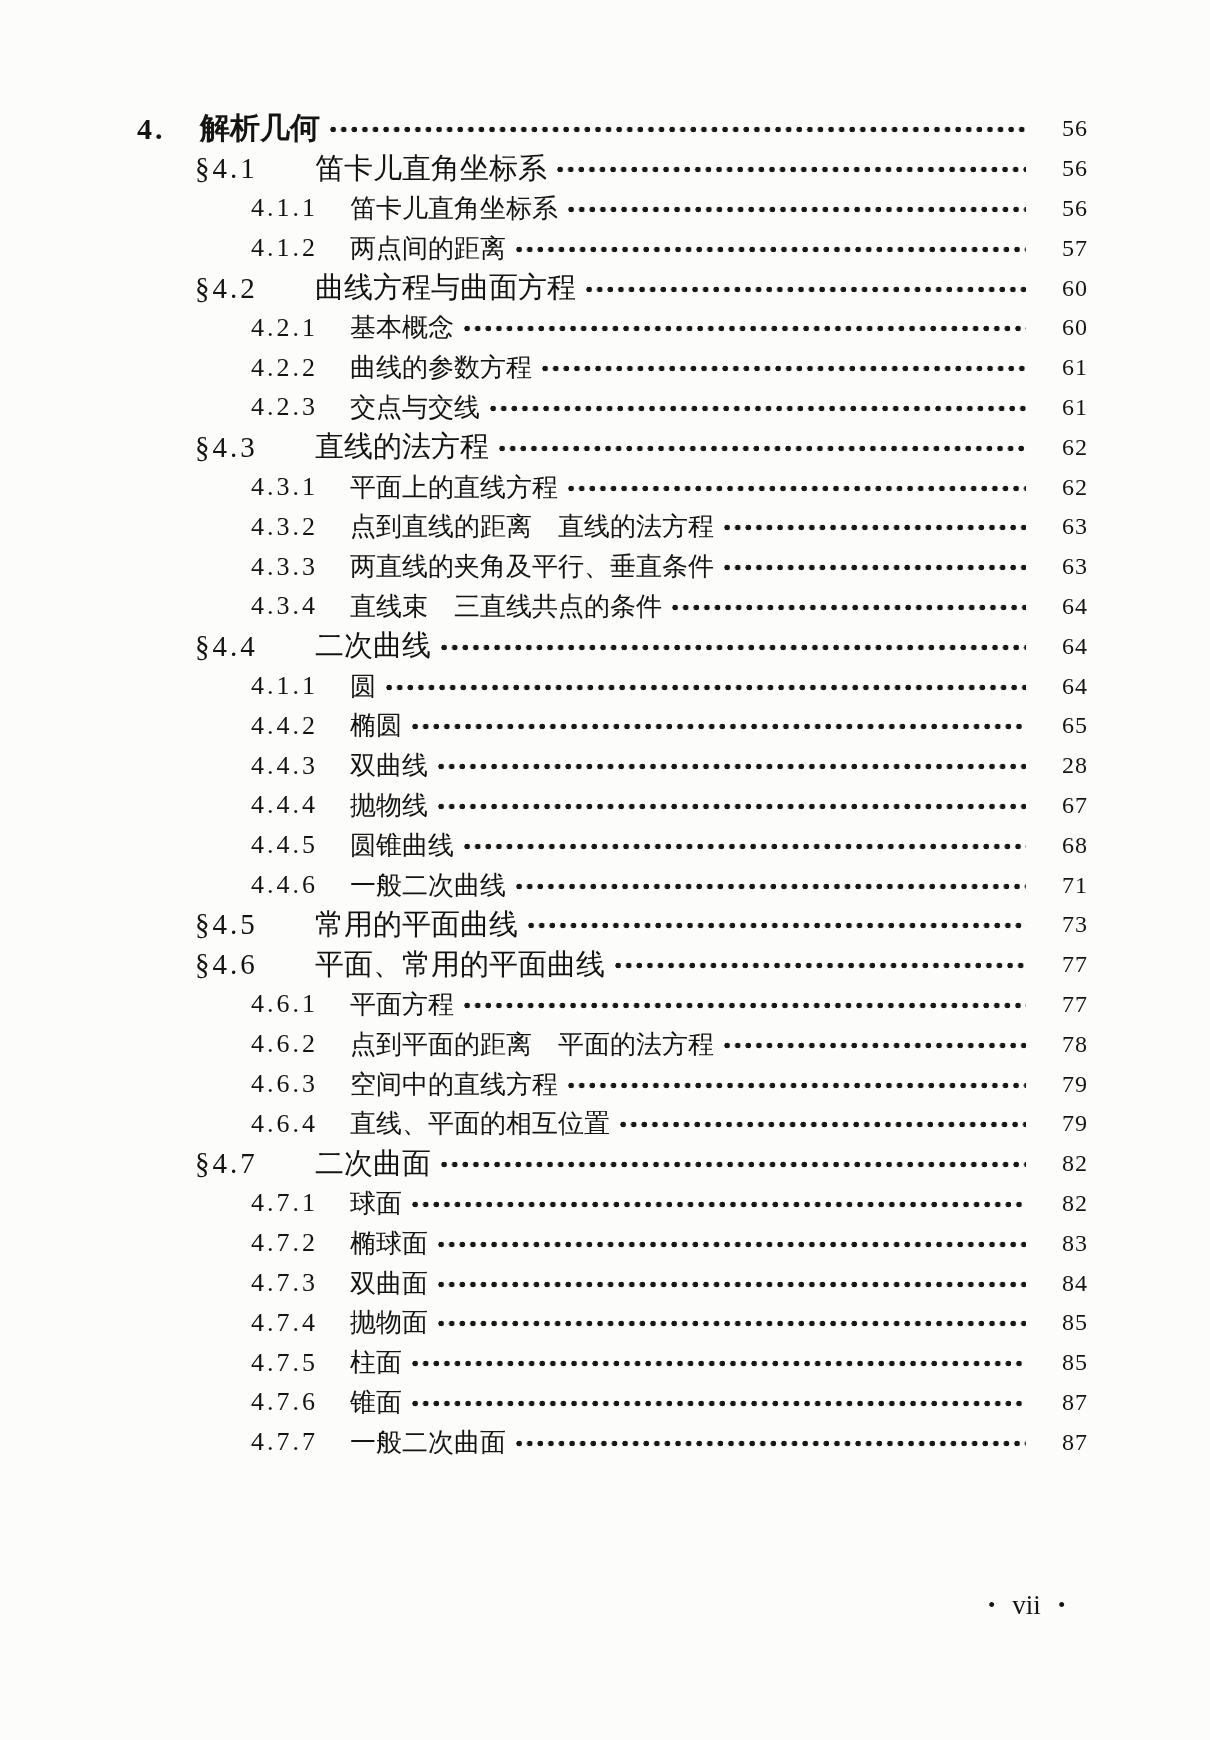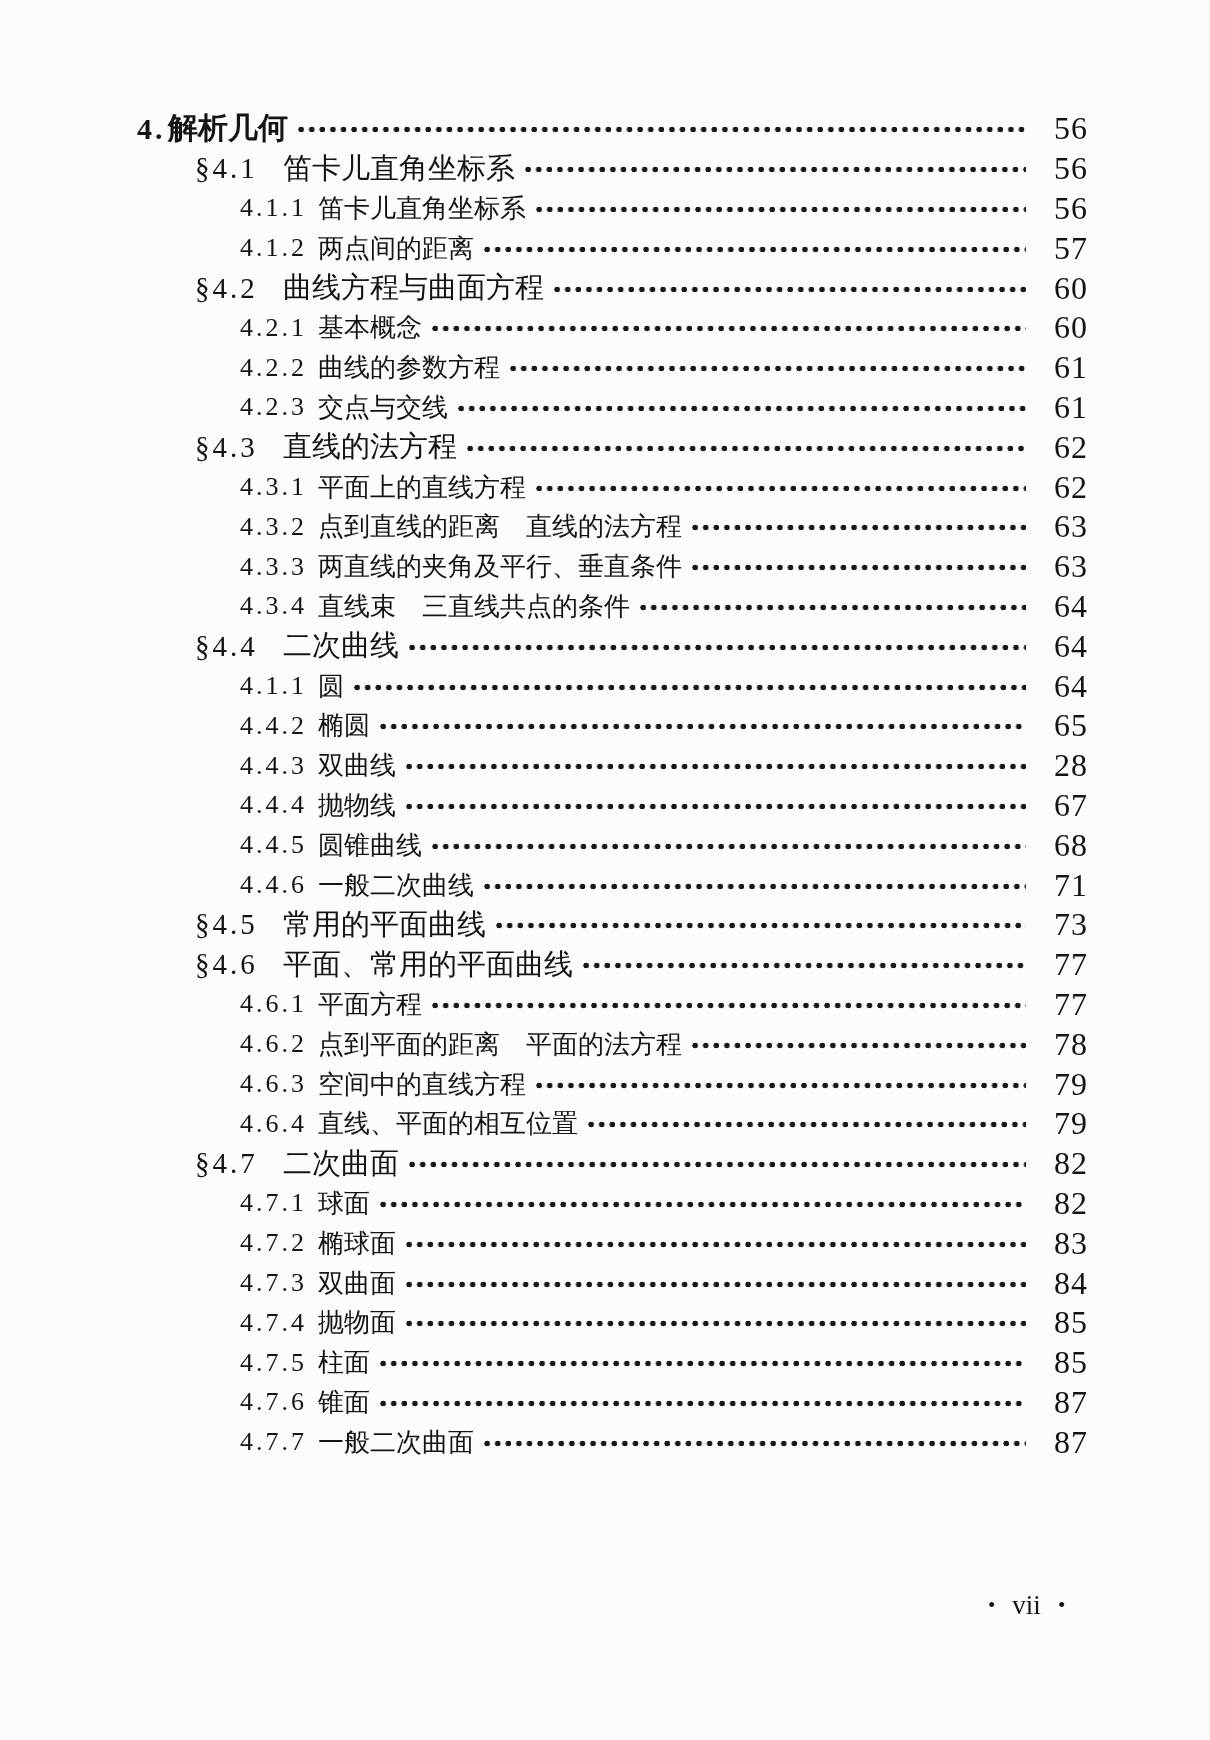--- a/index.html
+++ b/index.html
@@ -18,41 +18,41 @@
     left: 137px;
     width: 951px;
   }
   .row {
     display: flex;
     align-items: center;
     height: 39.8px;
     white-space: nowrap;
   }
   .row .num { letter-spacing: 3px; white-space: pre; flex: 0 0 auto; }
-  .row .title { white-space: pre; flex: 0 0 auto; }
+  .row .title { white-space: pre; flex: 0 0 auto; margin-left: 32px; }
   .lvl0 { font-size: 30px; font-weight: 700; }
   .lvl0 .num { min-width: 31px; }
   .lvl1 { font-size: 29px; font-weight: 500; padding-left: 58px; }
   .lvl1 .num { min-width: 88px; }
   .lvl2 { font-size: 26px; font-weight: 400; padding-left: 103px; }
-  .lvl2 .num { min-width: 78px; }
+  .lvl2 .num { min-width: 78px; text-align: right; }
   .dots {
     flex: 1 1 auto;
     height: 7px;
     margin: 2px 14px 0 10px;
     background-image: radial-gradient(circle at 3.2px 3.5px, #171717 2.6px, rgba(0,0,0,0) 3.1px);
     background-size: 10.6px 7px;
     background-repeat: repeat-x;
     background-position: left center;
   }
   .pagenum {
     flex: 0 0 auto;
     width: 48px;
     text-align: right;
-    font-size: 32px;
+    font-size: 24px;
     font-weight: 400;
     letter-spacing: 1px;
   }
   .footer {
     position: absolute;
     top: 1590px;
     left: 988px;
     display: flex;
     align-items: center;
     gap: 17px;

